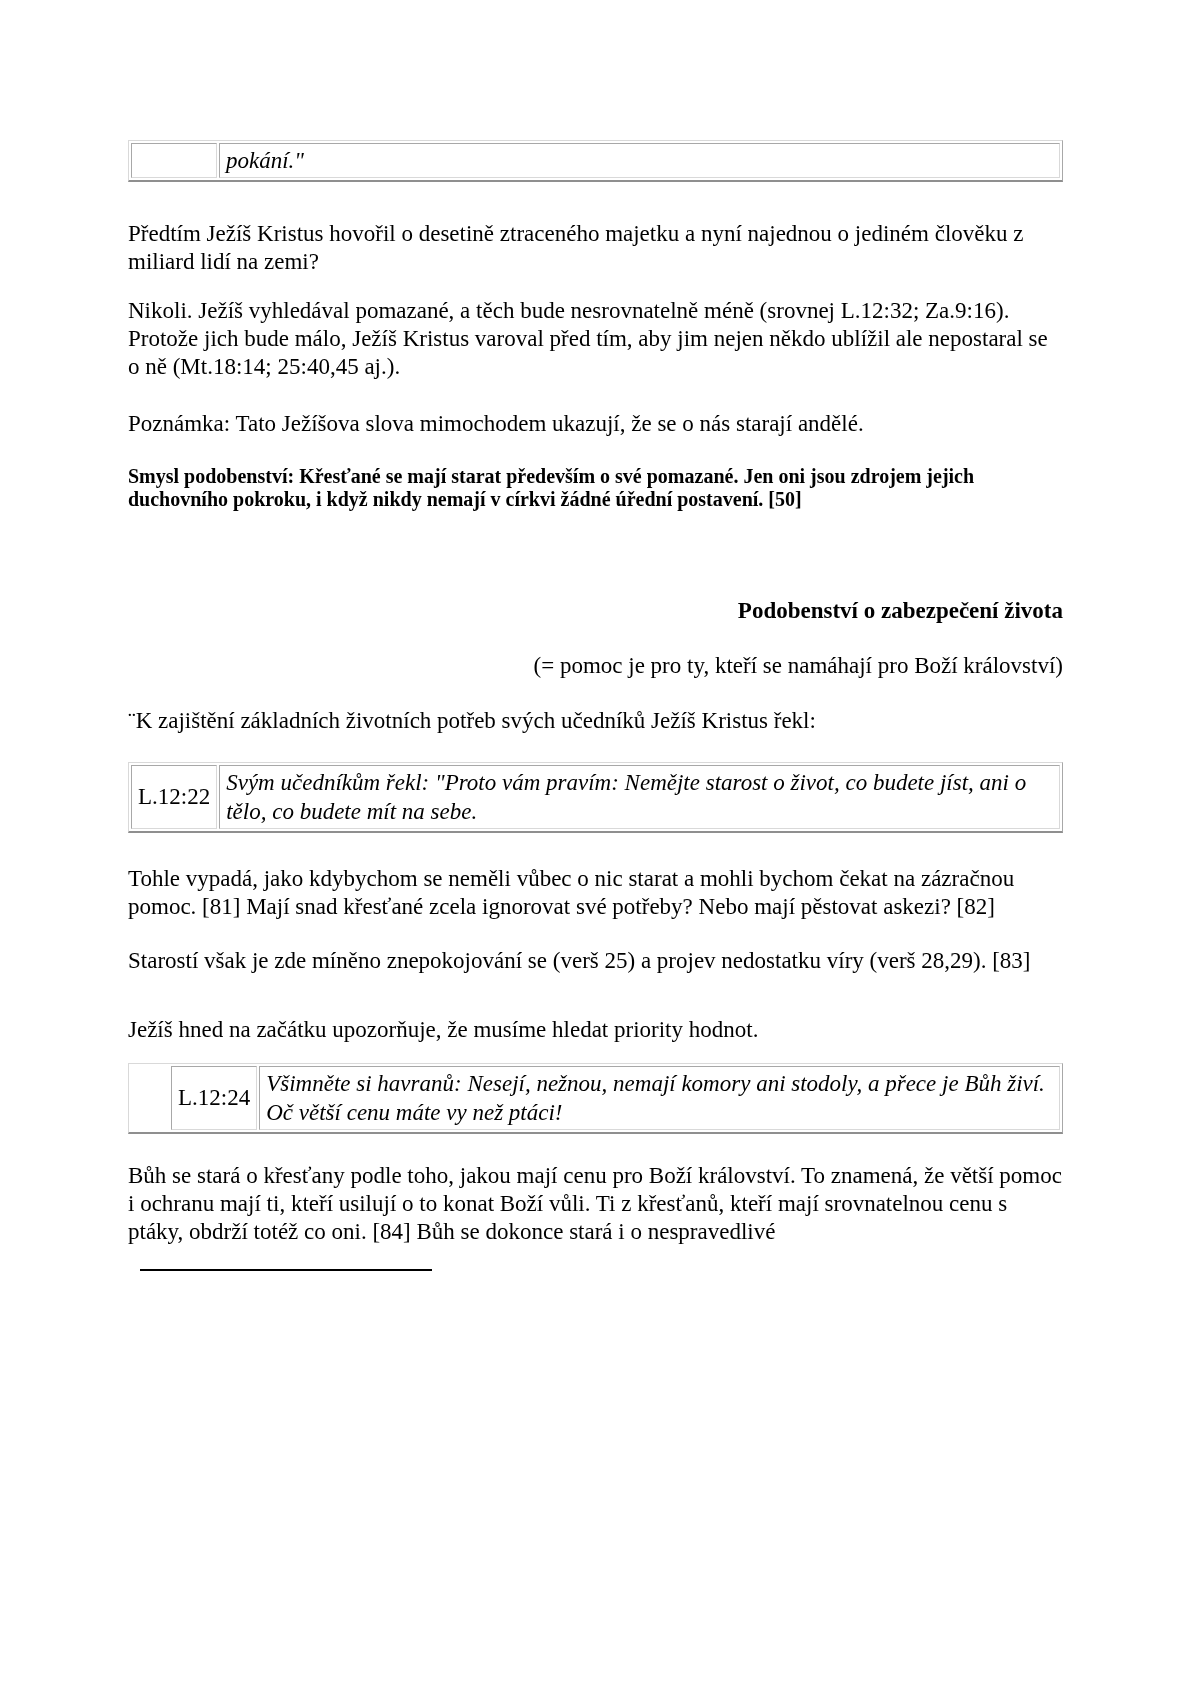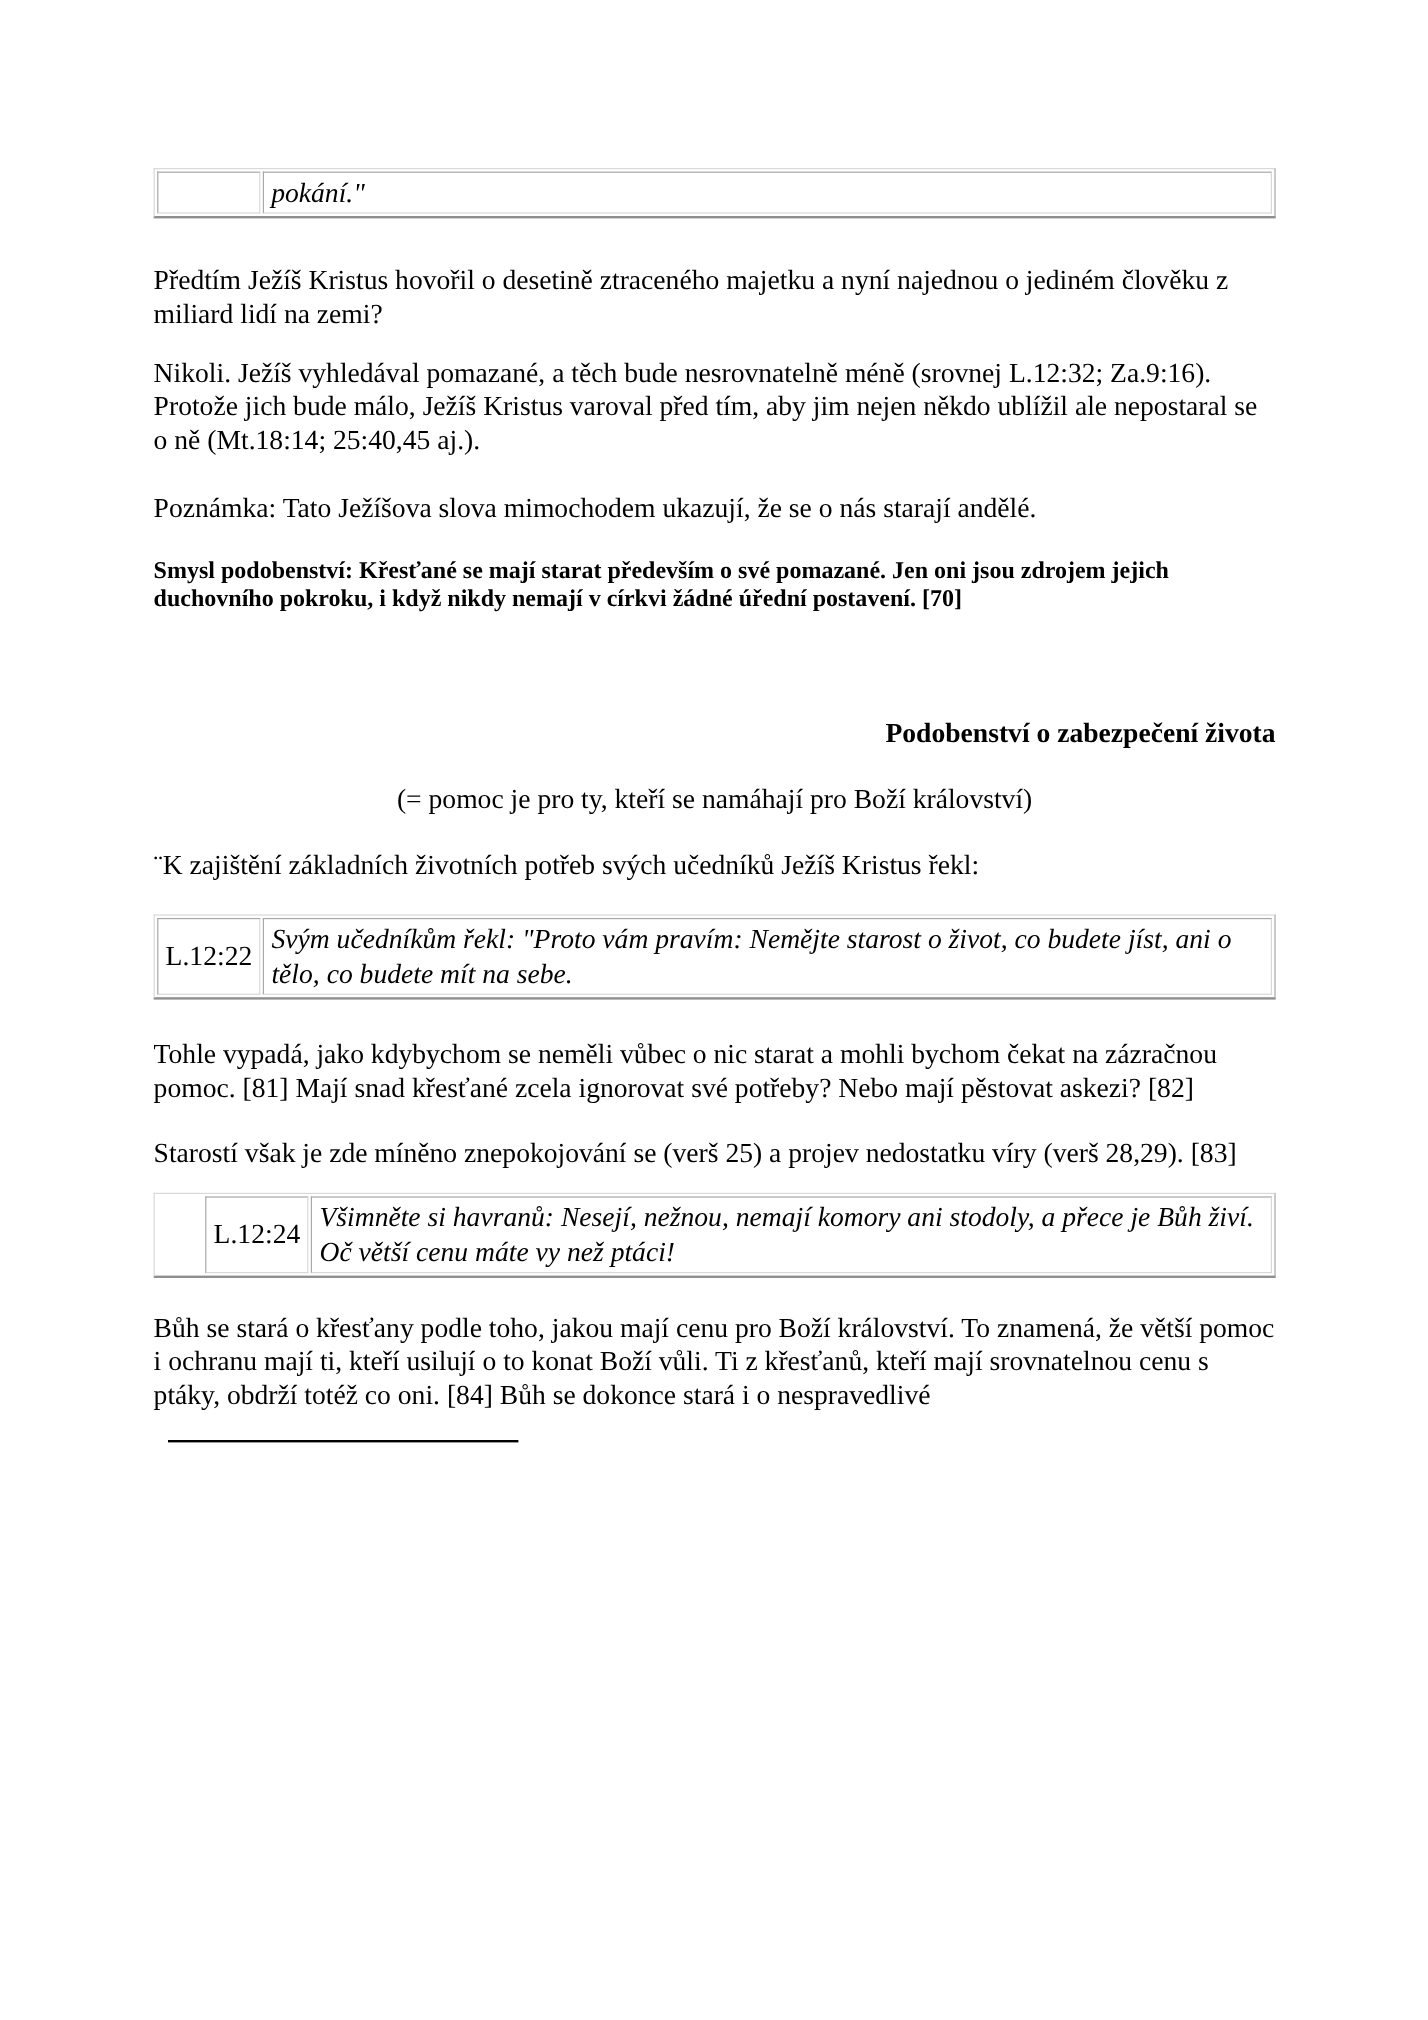--- a/index.html
+++ b/index.html
@@ -25,21 +25,21 @@
   td.ref { width:86px; font-style:normal; white-space:nowrap; }
   td.vtext { font-style:italic; line-height:29px; }
   .w-full { width:935px; }
 
   .t-top { margin-top:0; }
   .p1 { margin-top:38px; }
   .p2 { margin-top:21px; }
   .p3 { margin-top:29px; }
   .note { margin-top:27px; font-weight:bold; font-size:20px; line-height:23px; }
   .heading { margin-top:86px; font-weight:bold; text-align:right; }
-  .subheading { margin-top:27px; text-align:center; }
+  .subheading { margin-top:27px; text-align:right; }
   .intro { margin-top:27px; }
   .t22 { margin-top:27px; }
   .p4 { margin-top:32px; }
   .p5 { margin-top:26px; }
   .t23 { margin-top:26px; }
   .p6 { margin-top:41px; }
   .t24 { margin-top:19px;padding-left:40px; }
   .p7 { margin-top:28px; }
   .footnote-rule { margin-top:23px; margin-left:12px; width:292px; height:2px; background:#000000; }
 </style>
@@ -56,21 +56,21 @@
     </tr>
   </tbody>
     </table>
 
   <p class="p1">Předtím Ježíš Kristus hovořil o desetině ztraceného majetku a nyní najednou o jediném člověku z miliard lidí na zemi?</p>
 
   <p class="p2">Nikoli. Ježíš vyhledával pomazané, a těch bude nesrovnatelně méně (srovnej L.12:32; Za.9:16). Protože jich bude málo, Ježíš Kristus varoval před tím, aby jim nejen někdo ublížil ale nepostaral se o ně (Mt.18:14; 25:40,45 aj.).</p>
 
   <p class="p3">Poznámka: Tato Ježíšova slova mimochodem ukazují, že se o nás starají andělé.</p>
 
-  <p class="note">Smysl podobenství: Křesťané se mají starat především o své pomazané. Jen oni jsou zdrojem jejich duchovního pokroku, i když nikdy nemají v církvi žádné úřední postavení. [70]</p>
+  <p class="note">Smysl podobenství: Křesťané se mají starat především o své pomazané. Jen oni jsou zdrojem jejich duchovního pokroku, i když nikdy nemají v církvi žádné úřední postavení. [50]</p>
 
   <p class="heading">Podobenství o zabezpečení života</p>
 
   <p class="subheading">(= pomoc je pro ty, kteří se namáhají pro Boží království)</p>
 
   <p class="intro">¨K zajištění základních životních potřeb svých učedníků Ježíš Kristus řekl:</p>
 
   <table class="quote w-full t22">
     <tbody>
         <tr>
@@ -78,20 +78,21 @@
       <td class="vtext">Svým učedníkům řekl: "Proto vám pravím: Nemějte starost o život, co budete jíst, ani o tělo, co budete mít na sebe.</td>
     </tr>
   </tbody>
     </table>
 
   <p class="p4">Tohle vypadá, jako kdybychom se neměli vůbec o nic starat a mohli bychom čekat na zázračnou pomoc. [81] Mají snad křesťané zcela ignorovat své potřeby? Nebo mají pěstovat askezi? [82]</p>
 
   <p class="p5">Starostí však je zde míněno znepokojování se (verš 25) a projev nedostatku víry (verš 28,29). [83]</p>
 
 
+  <p class="p6">Ježíš hned na začátku upozorňuje, že musíme hledat priority hodnot.</p>
 
   <table class="quote w-full t24">
     <tbody>
         <tr>
       <td class="ref">L.12:24</td>
       <td class="vtext">Všimněte si havranů: Nesejí, nežnou, nemají komory ani stodoly, a přece je Bůh živí. Oč větší cenu máte vy než ptáci!</td>
     </tr>
   </tbody>
     </table>
 

